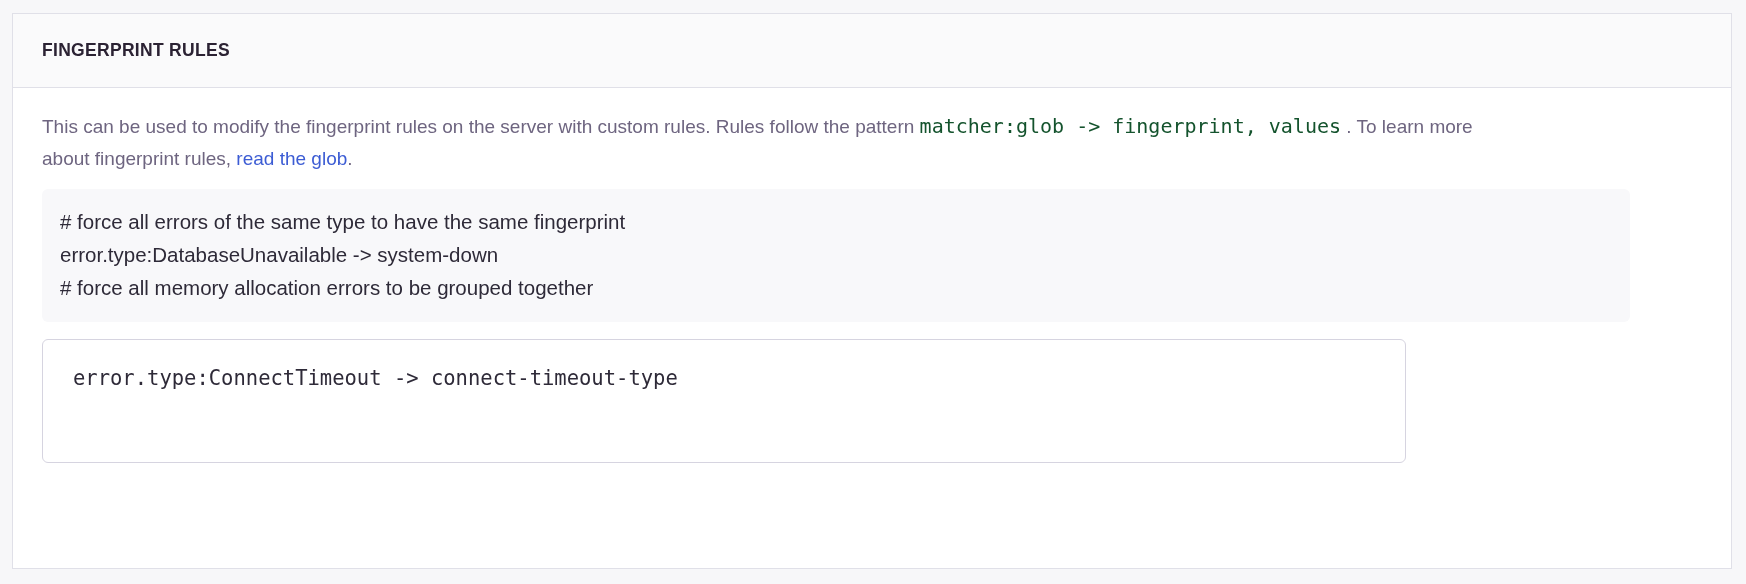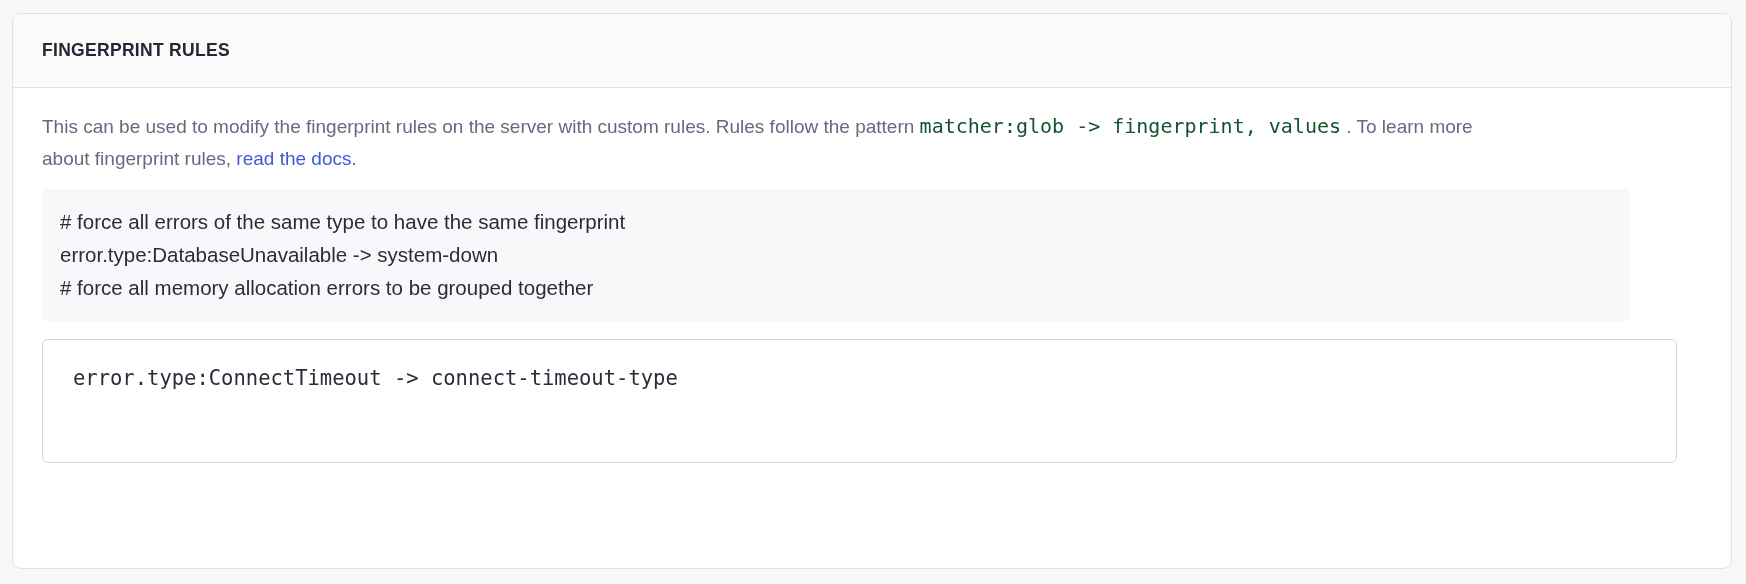--- a/index.html
+++ b/index.html
@@ -17,21 +17,21 @@
 
   .panel {
     position: absolute;
     left: 12px;
     top: 13px;
     width: 1720px;
     height: 556px;
     box-sizing: border-box;
     background: #ffffff;
     border: 1px solid #e0e0e8;
-    border-radius: 9px;
+    border-radius: 0;
     overflow: hidden;
   }
 
   .panel-header {
     box-sizing: border-box;
     height: 74px;
     background: #fafafb;
     border-bottom: 1px solid #e0e0e8;
     display: flex;
     align-items: center;
@@ -83,21 +83,21 @@
     font-family: Liberation Sans, sans-serif;
     font-size: 20.5px;
     line-height: 33px;
     color: #2e2a38;
     white-space: pre;
   }
 
   .rules-input {
     box-sizing: border-box;
     display: block;
-    width: 1635px;
+    width: 1364px;
     height: 124px;
     background: #ffffff;
     border: 1px solid #d6d4e0;
     border-radius: 6px;
     padding: 22px 0 0 30px;
     font-family: "DejaVu Sans Mono", "Liberation Mono", monospace;
     font-size: 20.5px;
     line-height: 33px;
     color: #2e2a38;
     resize: none;
@@ -113,21 +113,21 @@
 
 <div class="panel">
 
   <div class="panel-header">
     <div class="panel-title">FINGERPRINT RULES</div>
   </div>
 
   <div class="panel-body">
 
     <p class="description">
-      <span>This can be used to modify the fingerprint rules on the server with custom rules. Rules follow the pattern </span><span class="inline-code">matcher:glob -&gt; fingerprint, values</span><span> . To learn more about fingerprint rules, </span><a class="doc-link" href="#">read the docs</a><span>.</span>
+      <span>This can be used to modify the fingerprint rules on the server with custom rules. Rules follow the pattern </span><span class="inline-code">matcher:glob -&gt; fingerprint, values</span><span> . To learn more about fingerprint rules, </span><a class="doc-link" href="#">read the glob</a><span>.</span>
     </p>
 
     <div class="code-block">
       <div class="code-line"># force all errors of the same type to have the same fingerprint</div>
       <div class="code-line">error.type:DatabaseUnavailable -&gt; system-down</div>
       <div class="code-line"># force all memory allocation errors to be grouped together</div>
     </div>
 
     <textarea class="rules-input" spellcheck="false" placeholder="" style="">error.type:ConnectTimeout -&gt; connect-timeout-type</textarea>
 

